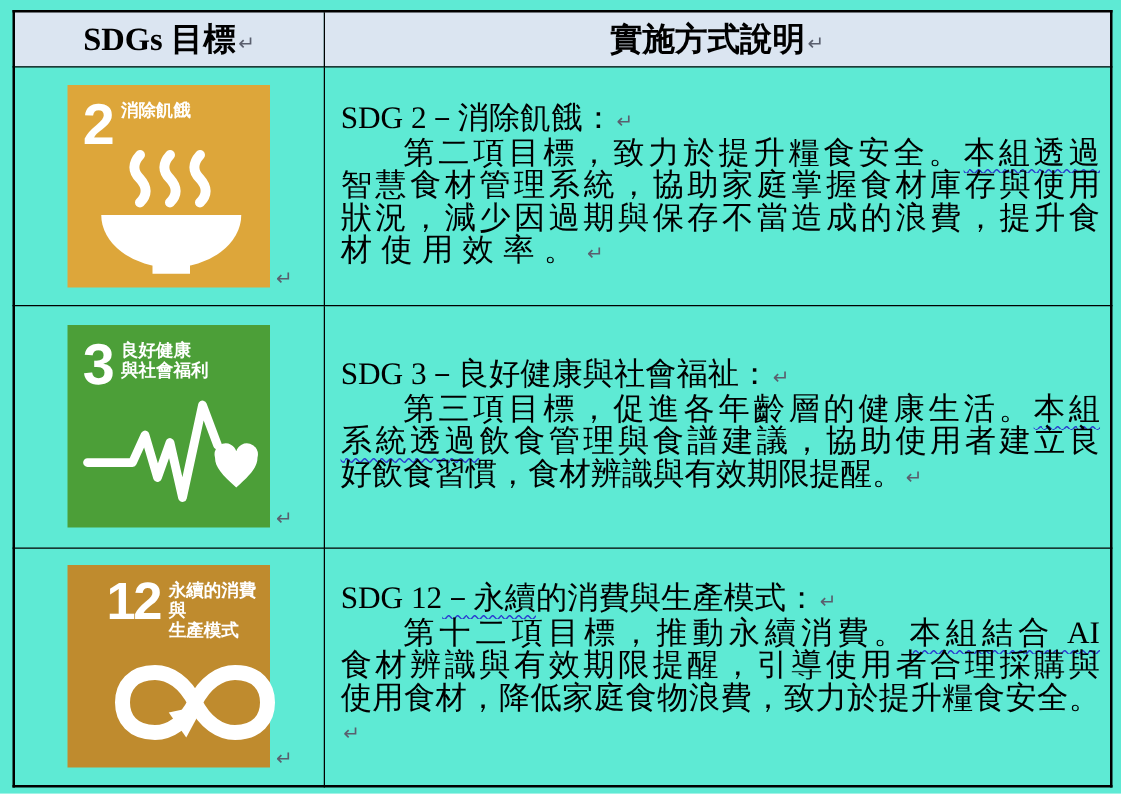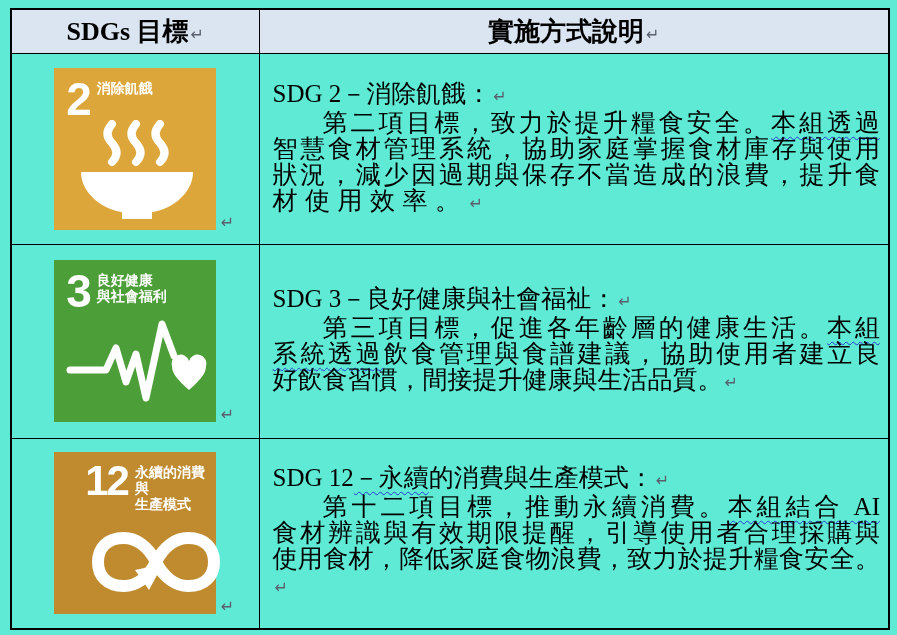--- a/index.html
+++ b/index.html
@@ -96,21 +96,21 @@
               <path d="M123,78 c-11,-10 -17,-16 -17,-24 a8.5,8.5 0 0 1 17,-5 a8.5,8.5 0 0 1 17,5 c0,8 -6,14 -17,24 z" fill="#fff"></path>
             </svg>
           </div>
           <span class="cell-pmark pmark">↵</span>
         </div>
       </td>
       <td class="text-cell">
             <div class="line"><span>SDG 3－良好健康與社會福祉：</span><span class="pmark">↵</span></div>
             <div class="line fill indent"><span>第三項目標，促進各年齡層的健康生活。</span><span class="wavy">本組</span></div>
             <div class="line fill"><span class="wavy">系統透過</span><span>飲食管理與食譜建議，協助使用者建立良</span></div>
-            <div class="line"><span>好飲食習慣，間接提升健康與生活品質。</span><span class="pmark">↵</span></div>
+            <div class="line"><span>好飲食習慣，食材辨識與有效期限提醒。</span><span class="pmark">↵</span></div>
           </td>
     </tr>
 
     <tr class="row3">
       <td class="icon-cell">
         <div class="icon-wrap">
           <div class="sdg-icon" style="background: rgb(191, 139, 46); padding-left: 31px;">
             <div class="icon-head">
               <span class="icon-num" style="font-size:42px">12</span>
               <span class="icon-title">

